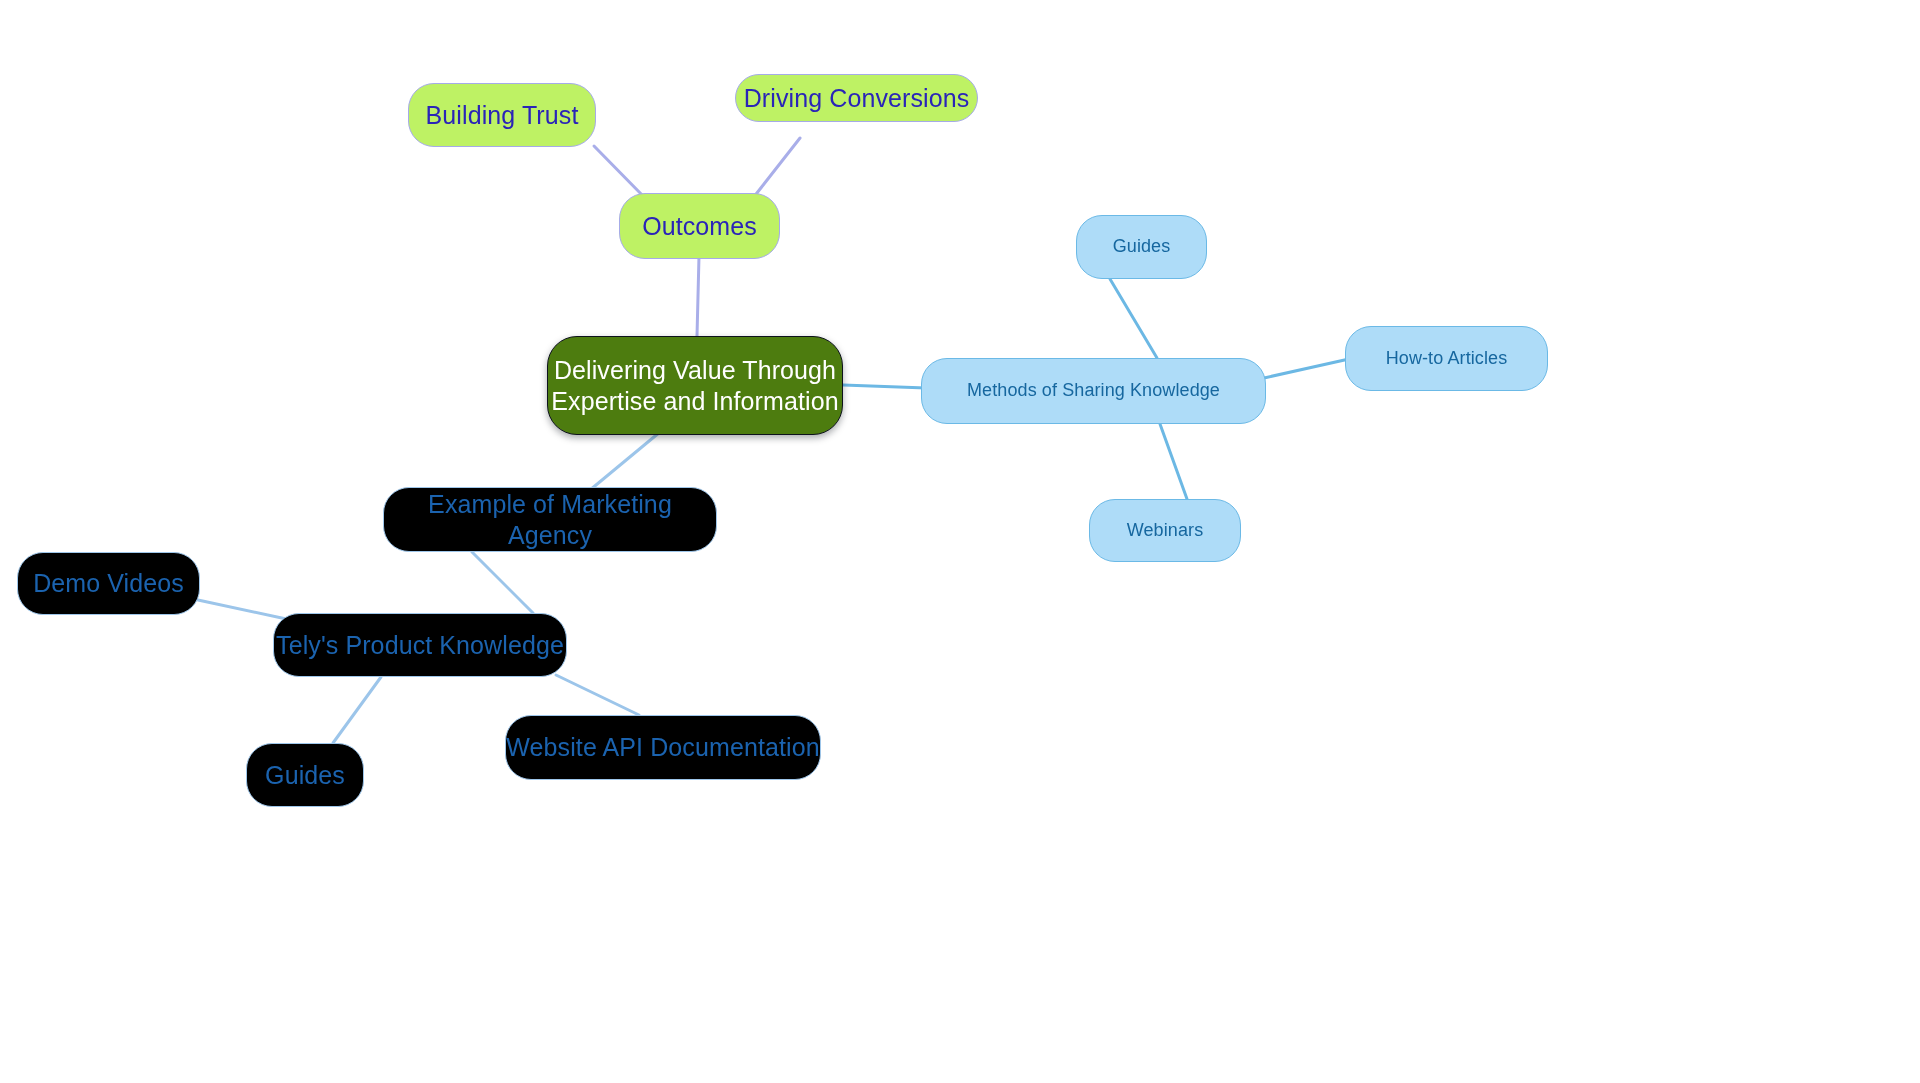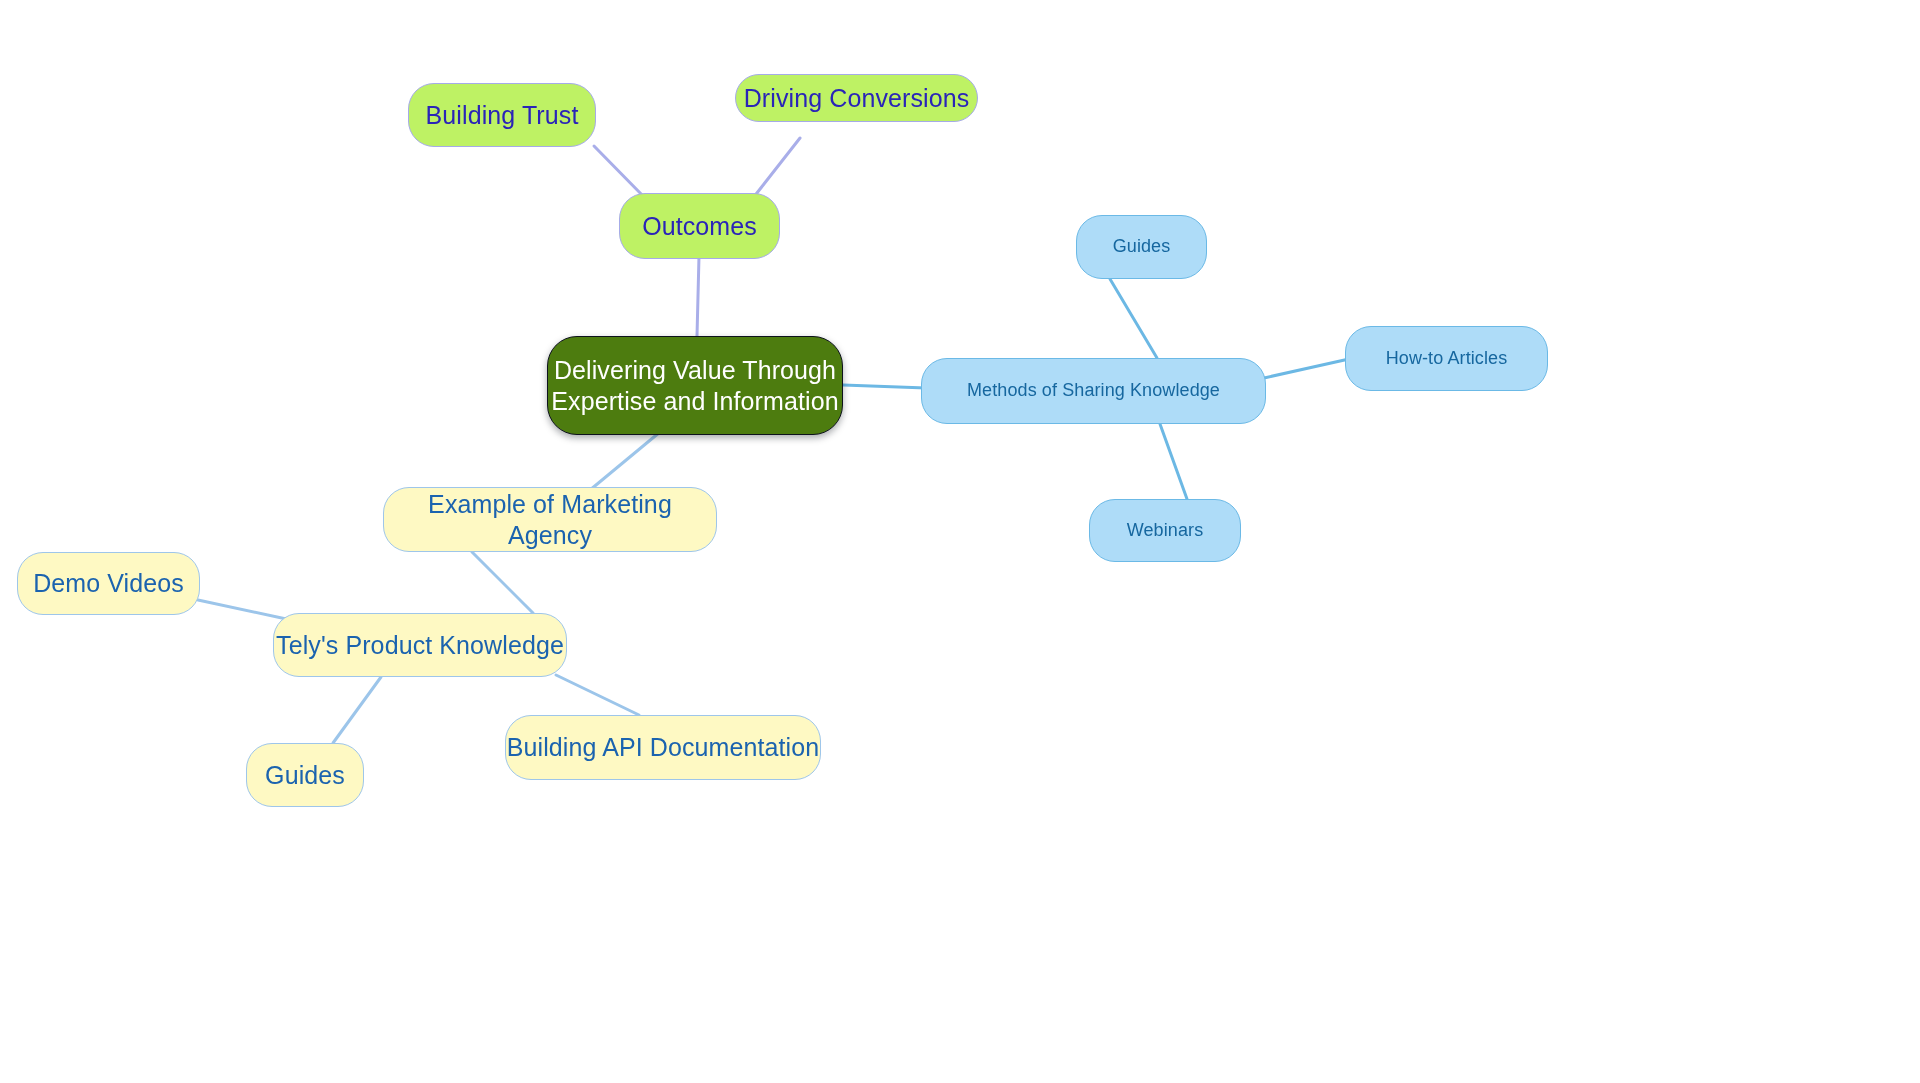--- a/index.html
+++ b/index.html
@@ -64,21 +64,21 @@
   }
 
   .node-blue {
     background: #aedcf8;
     border-color: #6bb9e6;
     color: #16679f;
     font-size: 18px;
   }
 
   .node-lightblue {
-    background: #fef9c3;
+    background: #000000;
     border-color: #9ec6ea;
     color: #1b63af;
     font-size: 25px;
   }
 </style>
 </head>
 <body>
 
 <div id="canvas">
   <svg id="edges" viewBox="0 0 1920 1083" xmlns="http://www.w3.org/2000/svg">
@@ -102,15 +102,15 @@
       <div class="node node-purple" style="left: 408px; top: 83px; width: 188px; height: 64px;">Building Trust</div>
       <div class="node node-purple" style="left: 735px; top: 74px; width: 243px; height: 48px;">Driving Conversions</div>
       <div class="node node-blue" style="left: 921px; top: 358px; width: 345px; height: 66px;">Methods of Sharing Knowledge</div>
       <div class="node node-blue" style="left: 1076px; top: 215px; width: 131px; height: 64px;">Guides</div>
       <div class="node node-blue" style="left: 1345px; top: 326px; width: 203px; height: 65px; text-align: right;">How-to Articles</div>
       <div class="node node-blue" style="left: 1089px; top: 499px; width: 152px; height: 63px;">Webinars</div>
       <div class="node node-lightblue" style="left: 383px; top: 487px; width: 334px; height: 65px;">Example of Marketing Agency</div>
       <div class="node node-lightblue" style="left: 273px; top: 613px; width: 294px; height: 64px;">Tely's Product Knowledge</div>
       <div class="node node-lightblue" style="left: 17px; top: 552px; width: 183px; height: 63px;">Demo Videos</div>
       <div class="node node-lightblue" style="left: 246px; top: 743px; width: 118px; height: 64px;">Guides</div>
-      <div class="node node-lightblue" style="left: 505px; top: 715px; width: 316px; height: 65px;">Building API Documentation</div>
+      <div class="node node-lightblue" style="left: 505px; top: 715px; width: 316px; height: 65px;">Website API Documentation</div>
     </div>
 </div>
 
 </body></html>

